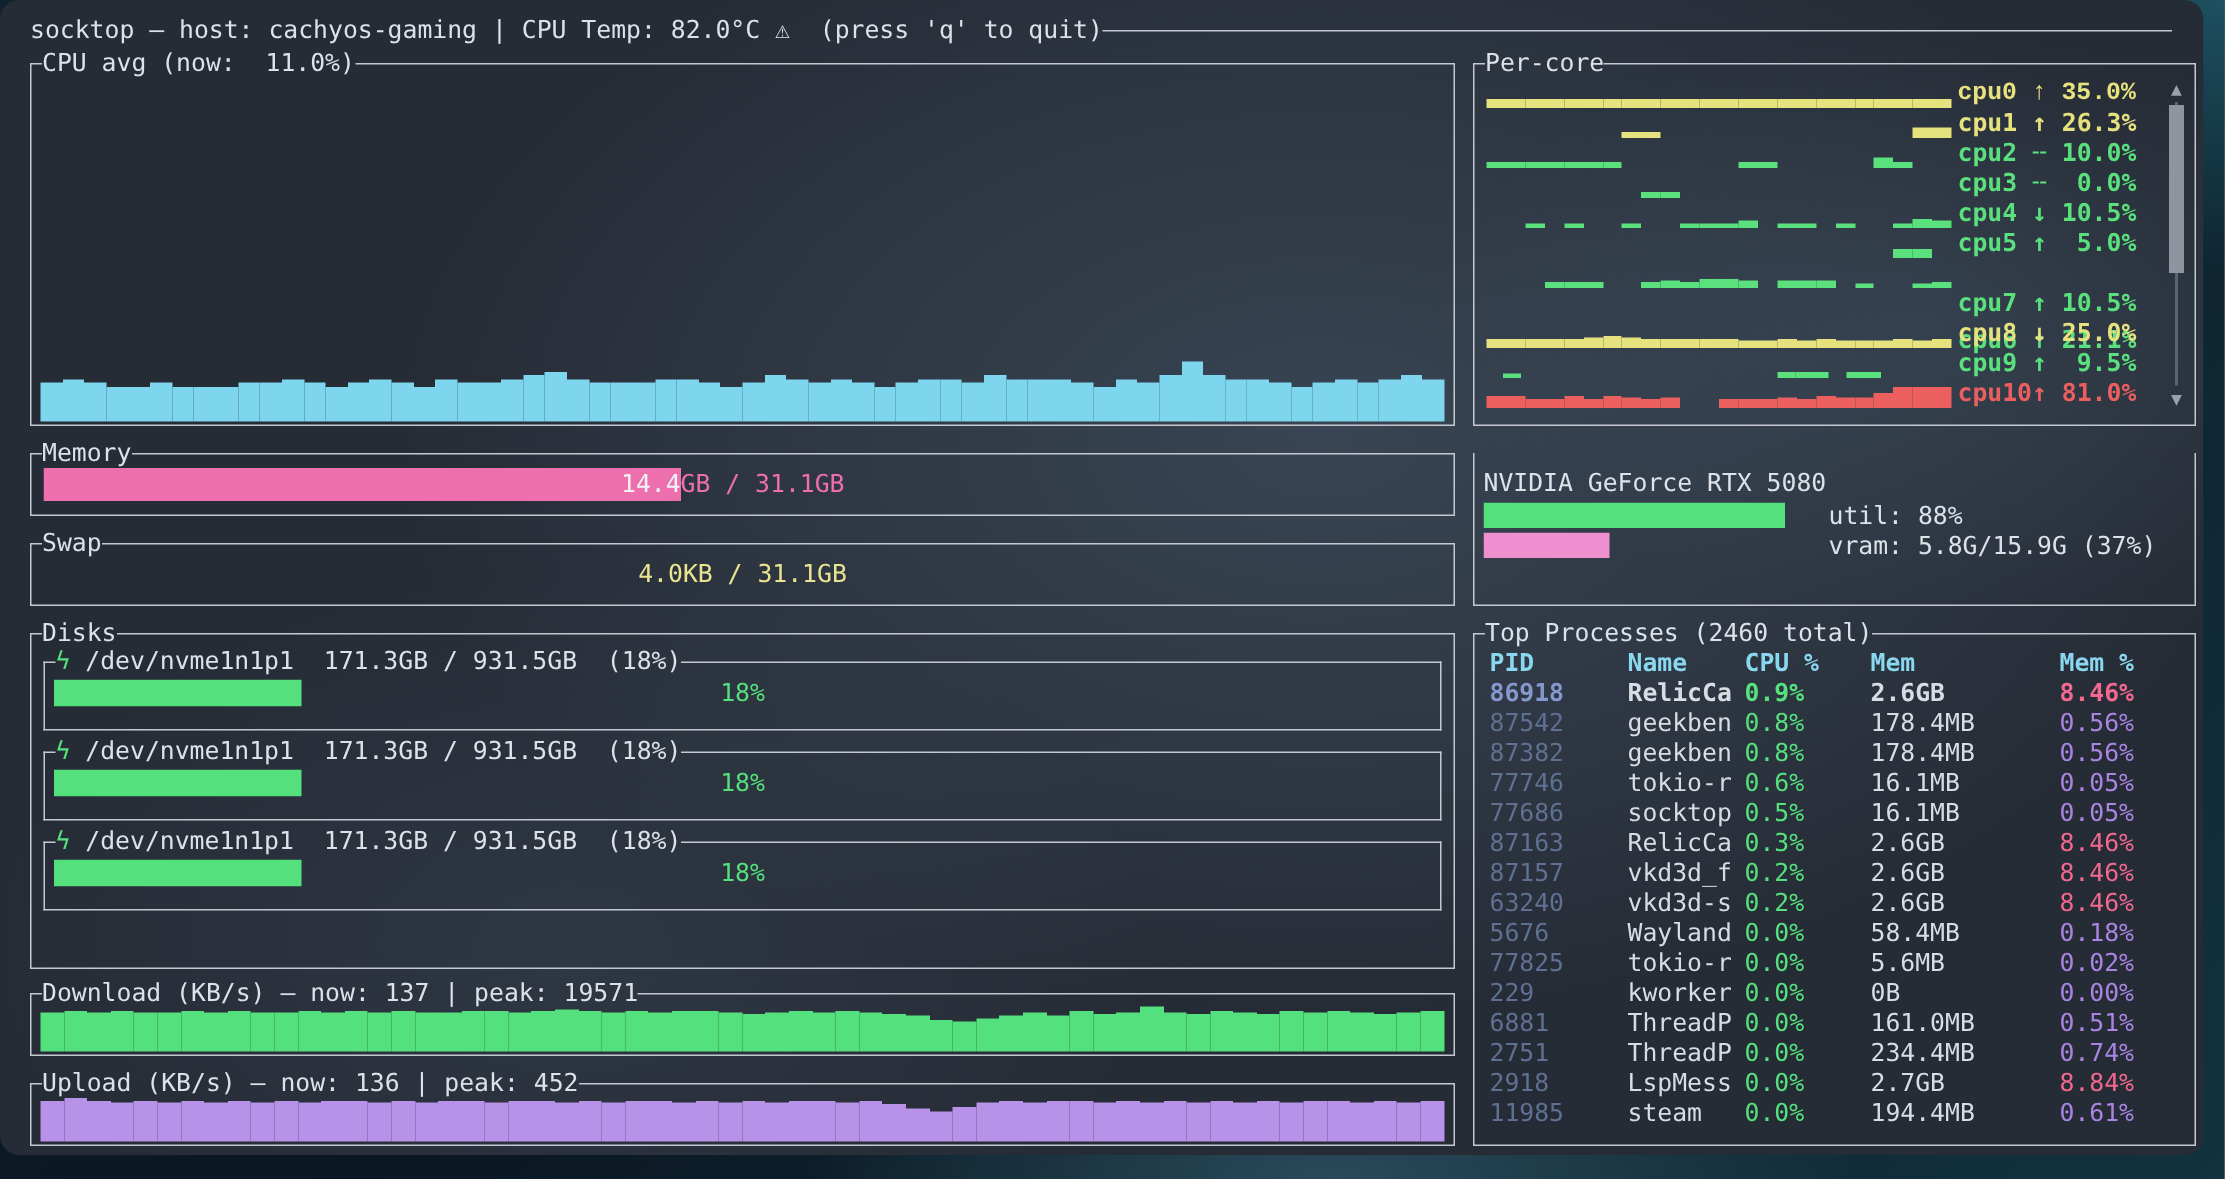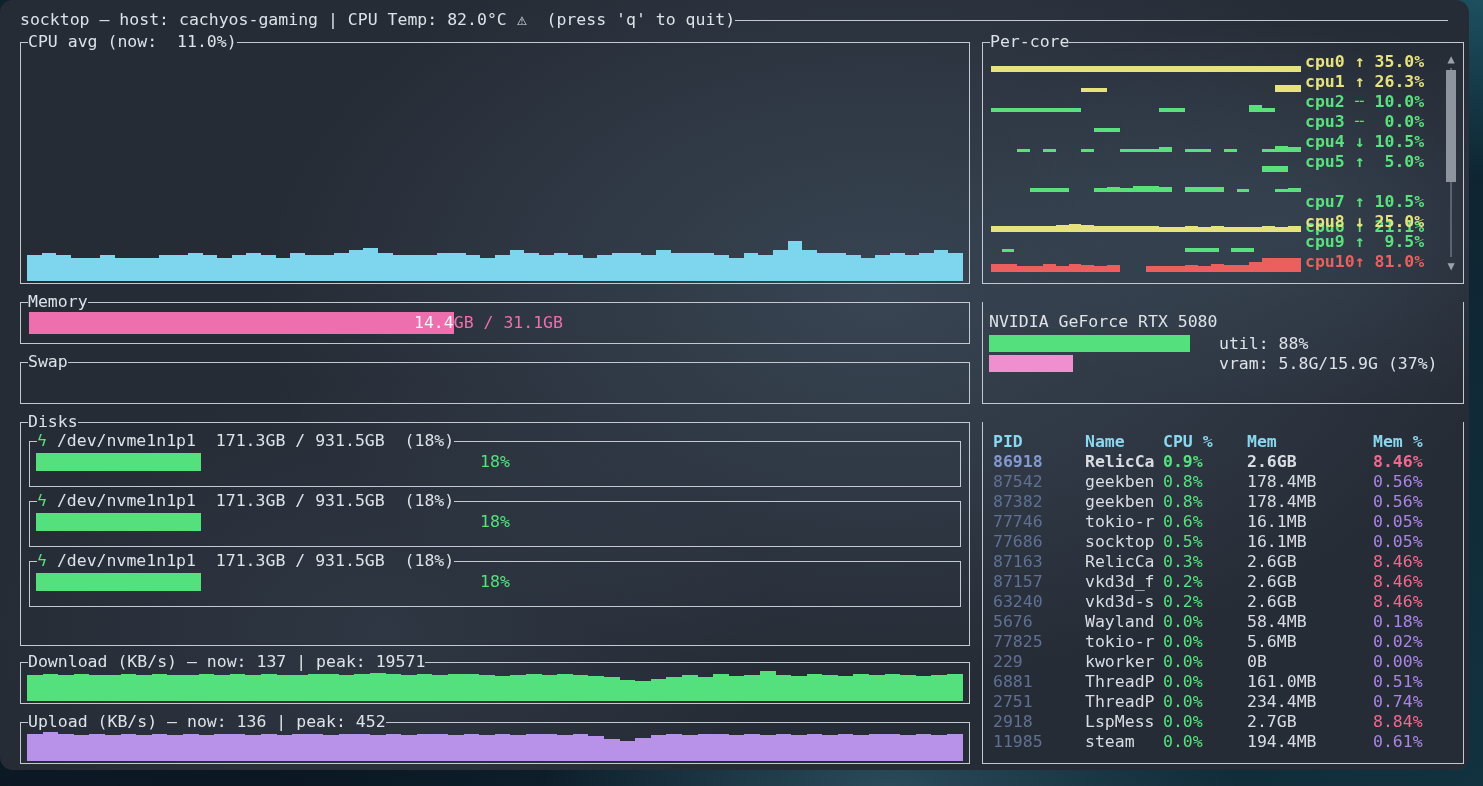--- a/index.html
+++ b/index.html
@@ -149,20 +149,23 @@
       <div class="glabel" id="mem-overlay" style="line-height: 22px; color: rgb(242, 243, 245); clip-path: inset(0px 53.7% 0px 0px);">14.4GB / 31.1GB</div>
     </div>
   </div>
 
   <div class="panel" style="left:20px;top:362px;width:948px;height:41px">
     <div class="ptop">
         <div class="seg"></div>
         <span class="t">Swap</span>
         <div class="segend"></div>
       </div>
+    <div class="gauge" style="left:8px;right:8px;top:10px;height:22px">
+      <div class="glabel" style="line-height:22px;color:#e9e48f">4.0KB / 31.1GB</div>
+    </div>
   </div>
 
   <div class="panel" style="left:20px;top:422px;width:948px;height:223px">
     <div class="ptop">
         <div class="seg"></div>
         <span class="t">Disks</span>
         <div class="segend"></div>
       </div>
     <div id="disk-list">
         <div class="panel dbox" style="left: 8px; right: 8px; top: 19px; height: 45px; position: absolute;">
@@ -368,21 +371,21 @@
             <div style="flex: 1 0 auto; height: 28%; background: rgb(230, 226, 126);"></div>
             <div style="flex: 1 0 auto; height: 28%; background: rgb(230, 226, 126);"></div>
             <div style="flex: 1 0 auto; height: 28%; background: rgb(230, 226, 126);"></div>
             <div style="flex: 1 0 auto; height: 28%; background: rgb(230, 226, 126);"></div>
             <div style="flex: 1 0 auto; height: 28%; background: rgb(230, 226, 126);"></div>
             <div style="flex: 1 0 auto; height: 28%; background: rgb(230, 226, 126);"></div>
             <div style="flex: 1 0 auto; height: 28%; background: rgb(230, 226, 126);"></div>
             <div style="flex: 1 0 auto; height: 28%; background: rgb(230, 226, 126);"></div>
             <div style="flex: 1 0 auto; height: 28%; background: rgb(230, 226, 126);"></div>
           </div>
-          <span class="core-label" style="color: rgb(230, 226, 126);">cpu0 ↑ 35.0%</span>
+          <span class="core-label" style="color: rgb(230, 226, 126); font-family: Liberation Mono, monospace;">cpu0 ↑ 35.0%</span>
         </div>
         <div class="core-row">
           <div class="core-spark">
             <div style="flex: 1 0 auto; height: 0%; background: rgb(230, 226, 126);"></div>
             <div style="flex: 1 0 auto; height: 0%; background: rgb(230, 226, 126);"></div>
             <div style="flex: 1 0 auto; height: 0%; background: rgb(230, 226, 126);"></div>
             <div style="flex: 1 0 auto; height: 0%; background: rgb(230, 226, 126);"></div>
             <div style="flex: 1 0 auto; height: 0%; background: rgb(230, 226, 126);"></div>
             <div style="flex: 1 0 auto; height: 0%; background: rgb(230, 226, 126);"></div>
             <div style="flex: 1 0 auto; height: 0%; background: rgb(230, 226, 126);"></div>
@@ -682,20 +685,25 @@
       <div class="fill" style="width: 88%; background: rgb(85, 224, 126);"></div>
     </div>
     <div style="position:absolute;left:236px;top:32px;white-space:pre">util: 88%</div>
     <div class="gauge" style="left:6px;top:53px;width:228px;height:17px">
       <div class="fill" style="width: 37%; background: rgb(240, 143, 208);"></div>
     </div>
     <div style="position:absolute;left:236px;top:52px;white-space:pre">vram: 5.8G/15.9G (37%)</div>
   </div>
 
   <div class="panel" style="left:982px;top:422px;width:480px;height:341px">
+    <div class="ptop">
+        <div class="seg"></div>
+        <span class="t">Top Processes (2460 total)</span>
+        <div class="segend"></div>
+      </div>
     <div class="proc">
       <div class="prow hdr">
         <span>PID</span>
         <span>Name</span>
         <span>CPU %</span>
         <span>Mem</span>
         <span>Mem %</span>
       </div>
       <div id="proc-rows">
           <div class="prow bold"><span class="pid">86918</span><span class="nm">RelicCa</span><span class="cpu">0.9%</span><span class="mem">2.6GB</span><span class="mp high">8.46%</span></div>

